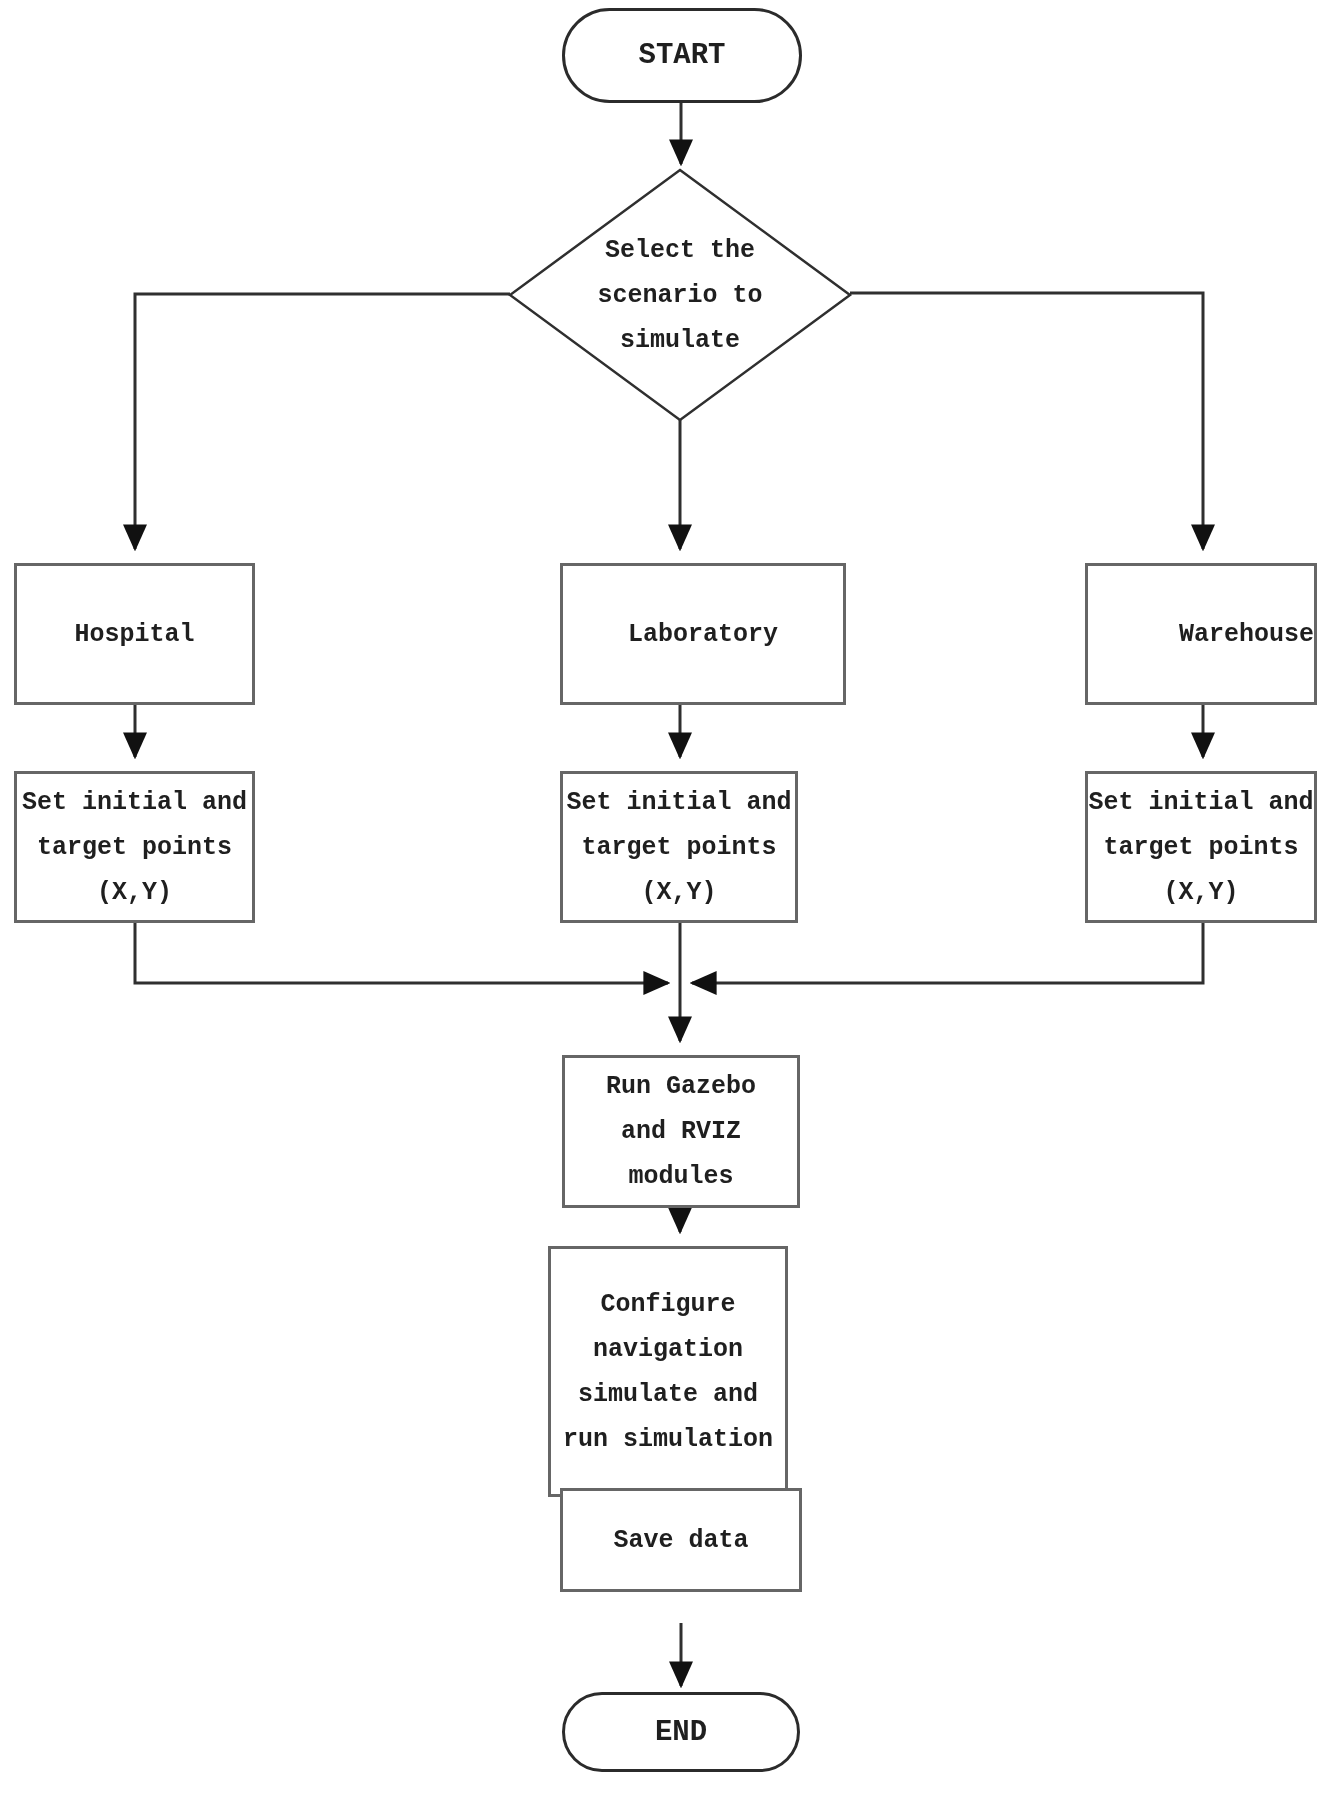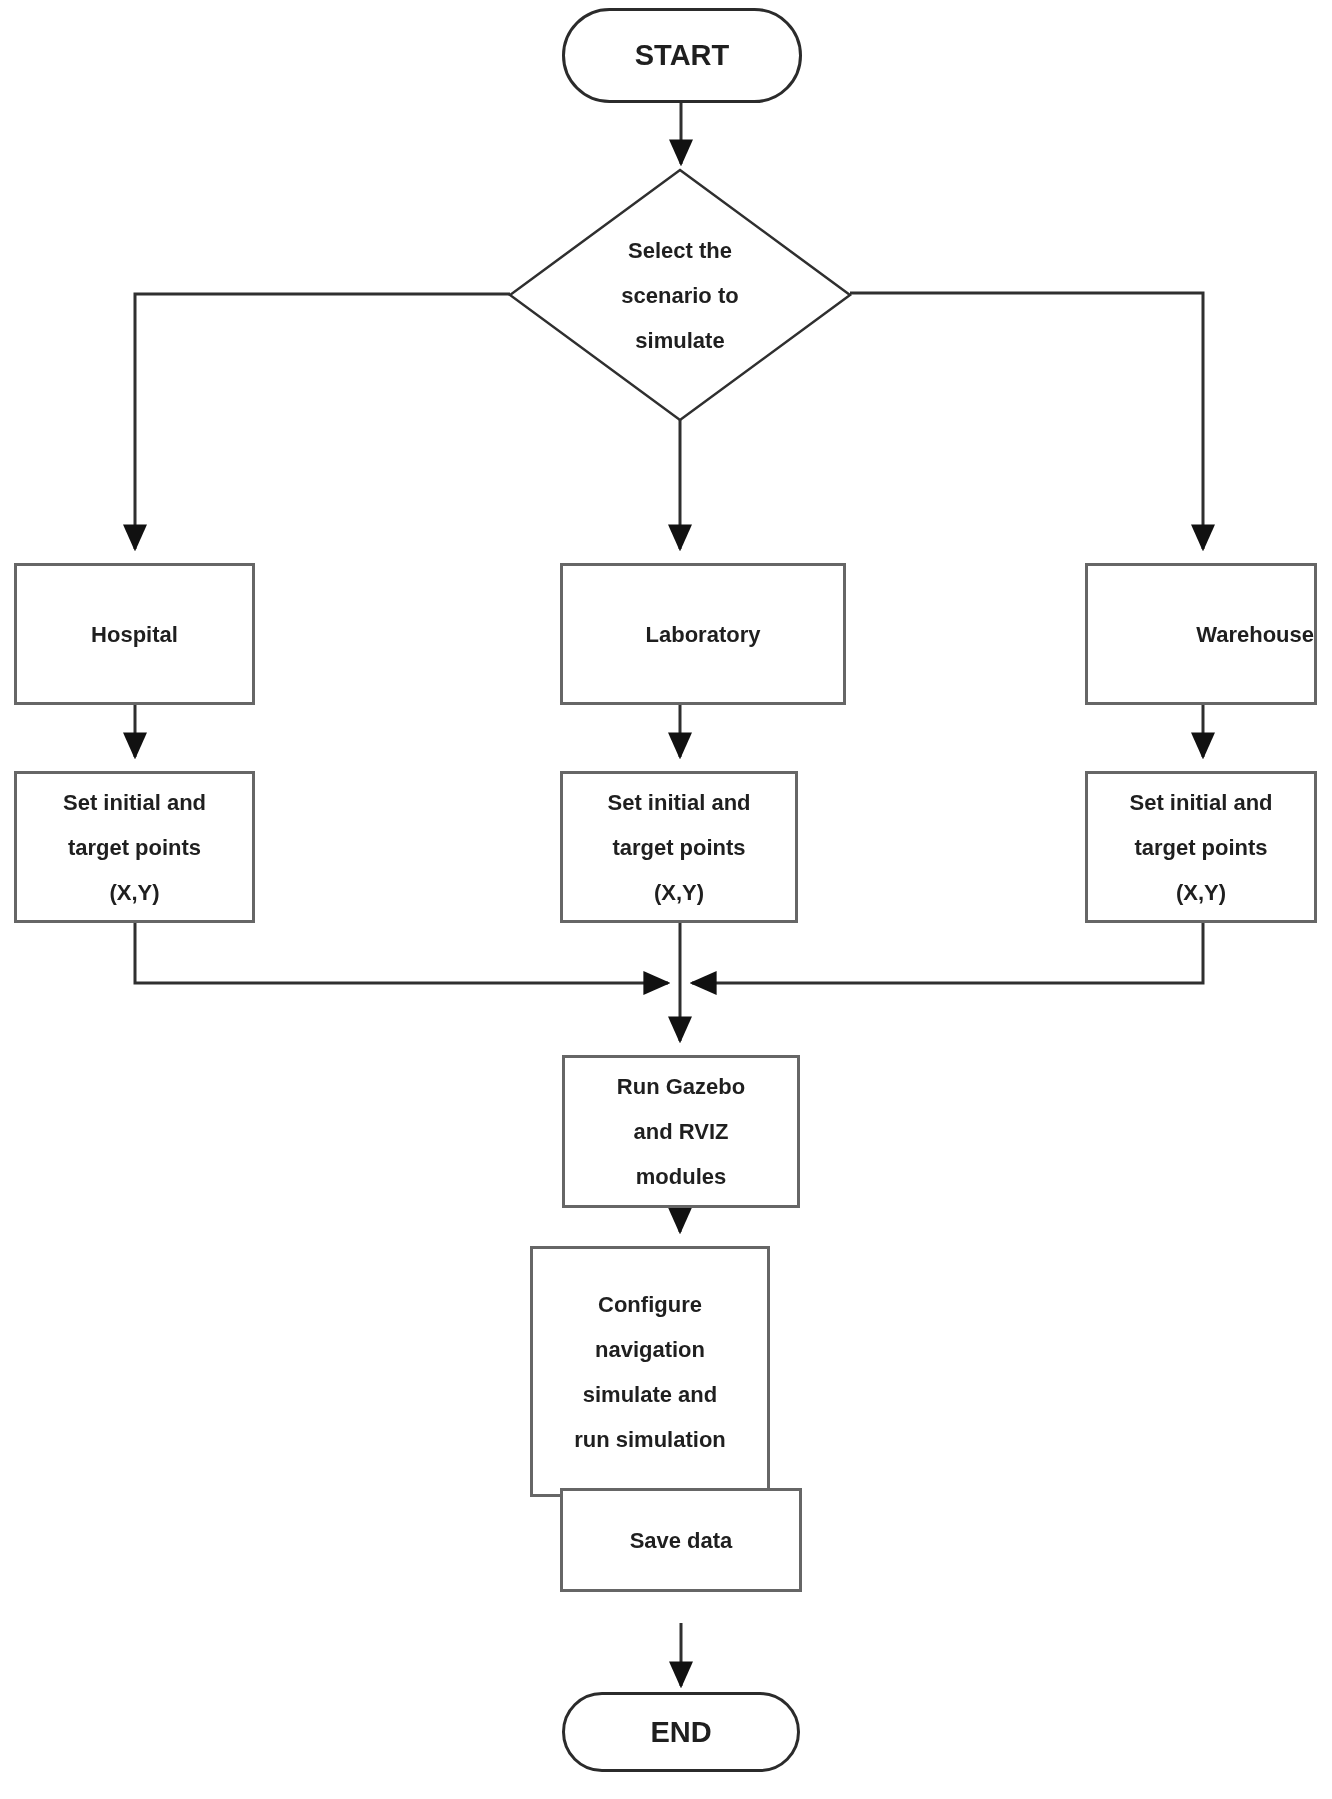--- a/index.html
+++ b/index.html
@@ -8,36 +8,36 @@
     --term-border:#2b2b2b;
     --line:#2f2f2f;
     --arrow:#111111;
     --text:#1f1f1f;
   }
   html,body{margin:0;padding:0;background:var(--bg);}
   .canvas{
     position:relative;
     width:1332px;height:1799px;
     background:var(--bg);
-    font-family:Liberation Sans, sans-serif;
+    font-family:Liberation Mono, monospace;
     color:var(--text);
     overflow:hidden;
     border-radius:23px;
   }
   .layer{position:absolute;left:0;top:0;width:1332px;height:1799px;}
   .node{
     position:absolute;
     box-sizing:border-box;
     display:flex;
     flex-direction:column;
     align-items:center;
     justify-content:center;
     text-align:center;
     font-weight:700;
-    font-size:22px;
+    font-size:25px;
     line-height:45px;
     background:#ffffff;
   }
   .rect{border:3px solid var(--rect-border);margin-top:8px;}
   .terminator{border:3px solid var(--term-border);border-radius:48px;font-size:29px;}
   .decision-label{background:transparent;}
   .ln{white-space:nowrap;}
   svg{display:block;}
 </style>
 </head>
@@ -119,21 +119,21 @@
     <div class="ln">target points</div>
     <div class="ln">(X,Y)</div>
   </div>
 
   <div class="node rect" style="left:562px;top:1047px;width:238px;height:153px;text-align:center;">
     <div class="ln">Run Gazebo</div>
     <div class="ln">and RVIZ</div>
     <div class="ln">modules</div>
   </div>
 
-  <div class="node rect" style="left:530px;top:1238px;width:240px;height:251px;">
+  <div class="node rect" style="left:548px;top:1238px;width:240px;height:251px;">
     <div class="ln">Configure</div>
     <div class="ln">navigation</div>
     <div class="ln">simulate and</div>
     <div class="ln">run simulation</div>
   </div>
 
   <div class="node rect" style="left:560px;top:1480px;width:242px;height:104px;">
     <span class="ln">Save data</span>
   </div>
 

